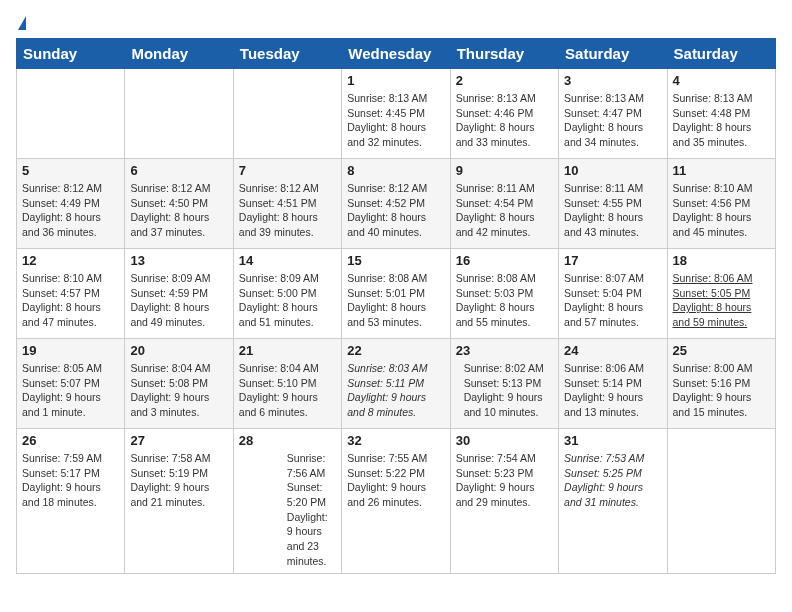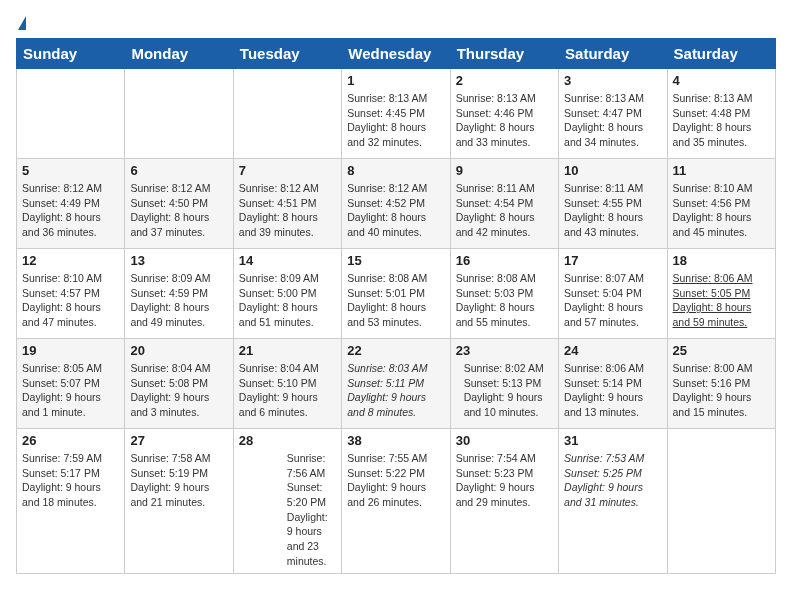--- a/index.html
+++ b/index.html
@@ -326,21 +326,21 @@
 and 21 minutes.</div>
         </td>
         <td>
           <div class="day-number">28</div>
           <div class="day-info" style="white-space: pre-line; margin-left: 48px;">Sunrise: 7:56 AM
 Sunset: 5:20 PM
 Daylight: 9 hours
 and 23 minutes.</div>
         </td>
         <td>
-          <div class="day-number">38</div>
+          <div class="day-number">32</div>
           <div class="day-info" style="white-space: pre-line;">Sunrise: 7:55 AM
 Sunset: 5:22 PM
 Daylight: 9 hours
 and 26 minutes.</div>
         </td>
         <td>
           <div class="day-number">30</div>
           <div class="day-info" style="white-space: pre-line;">Sunrise: 7:54 AM
 Sunset: 5:23 PM
 Daylight: 9 hours

